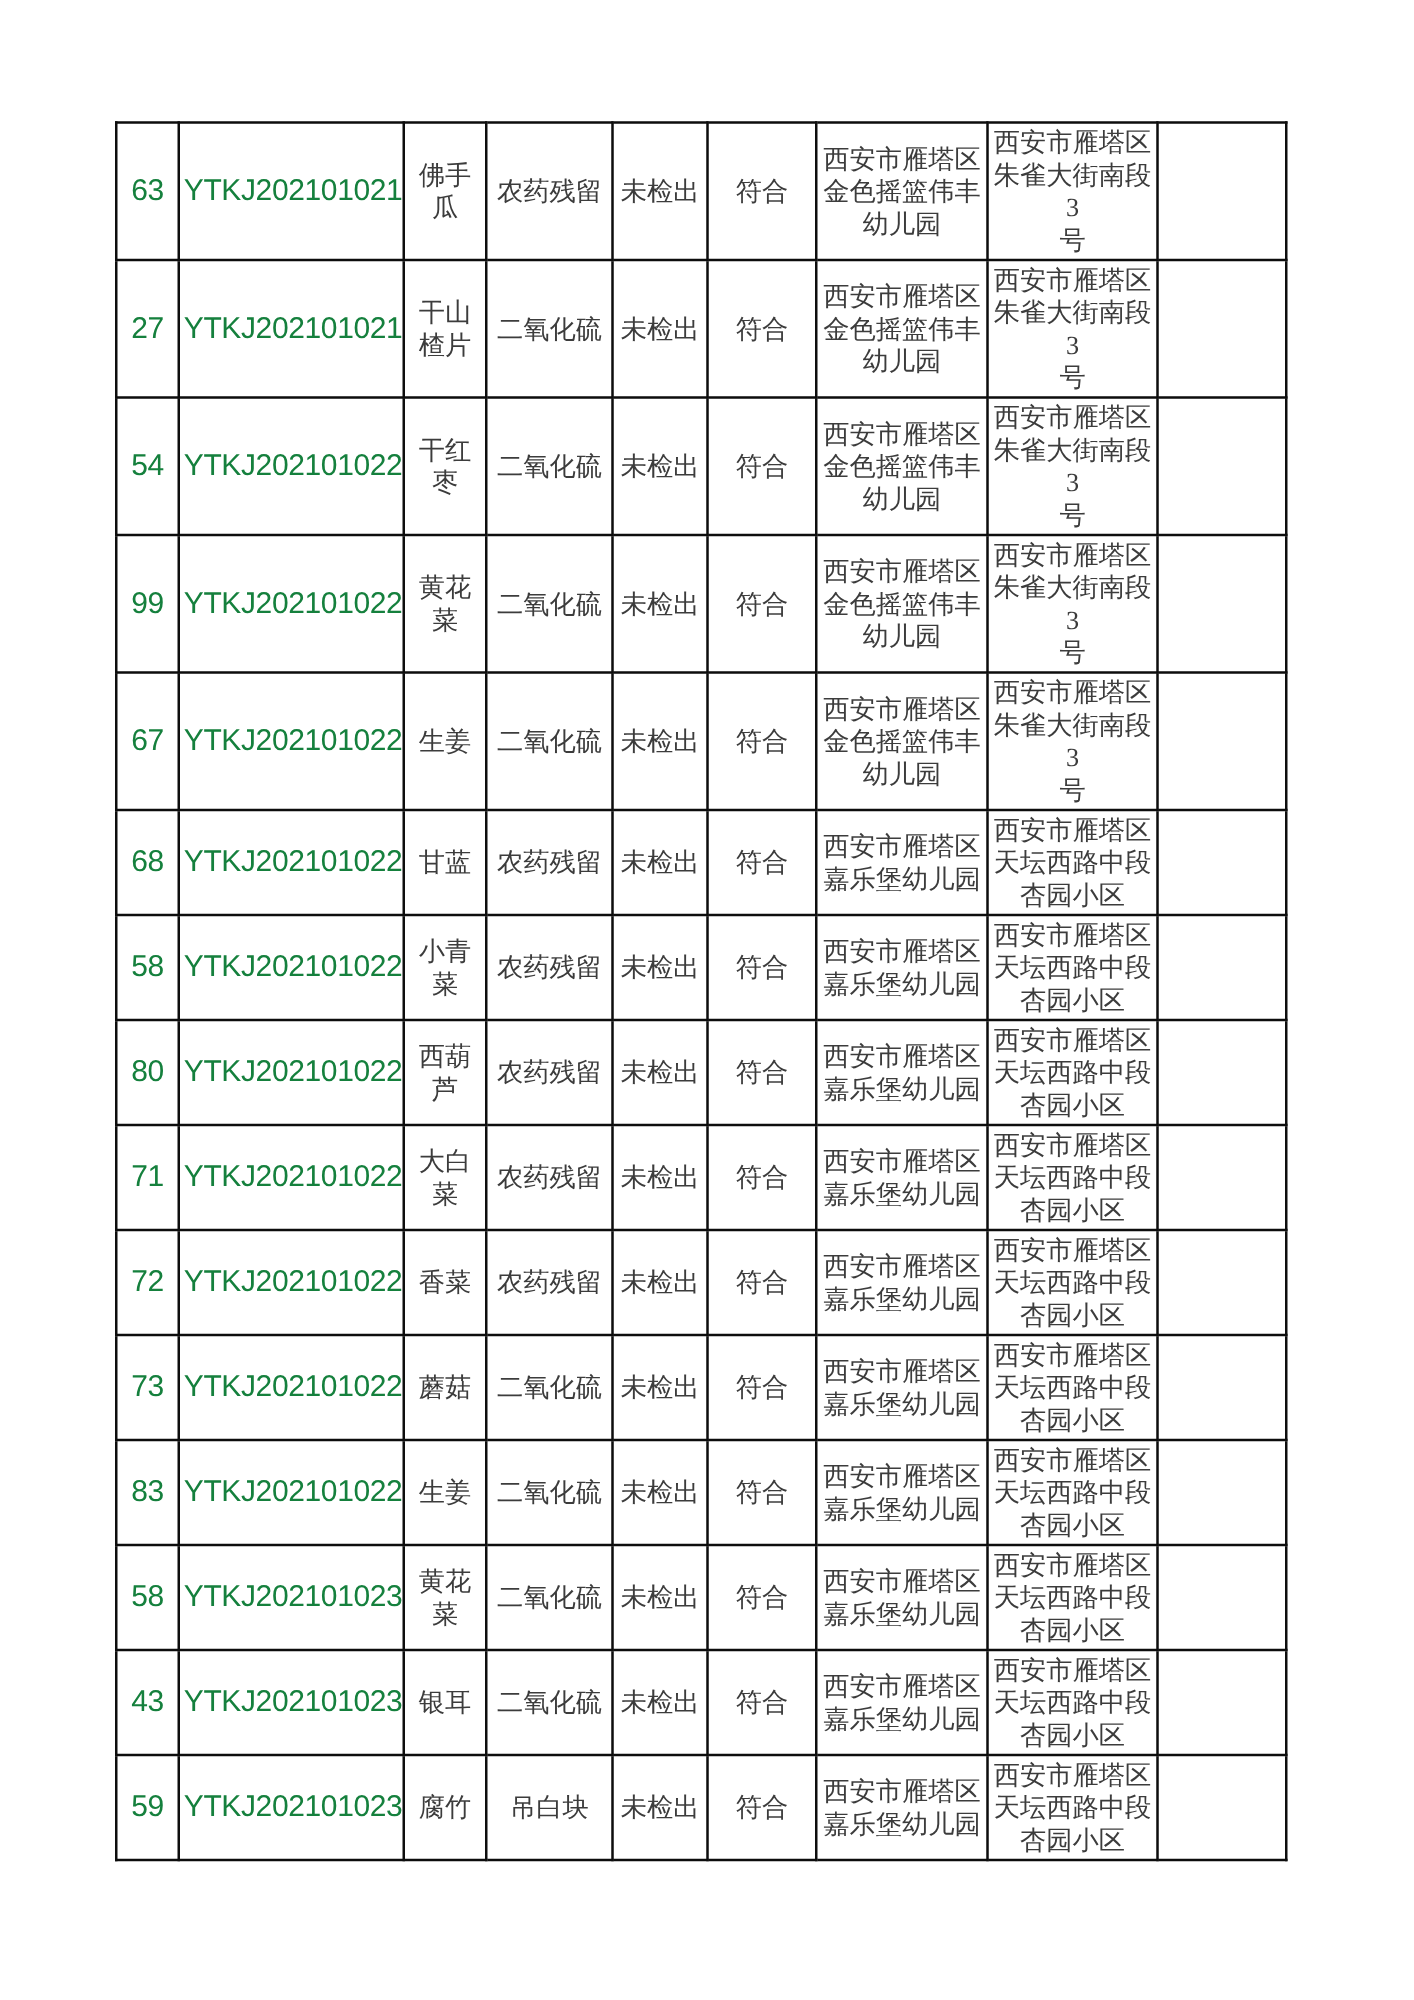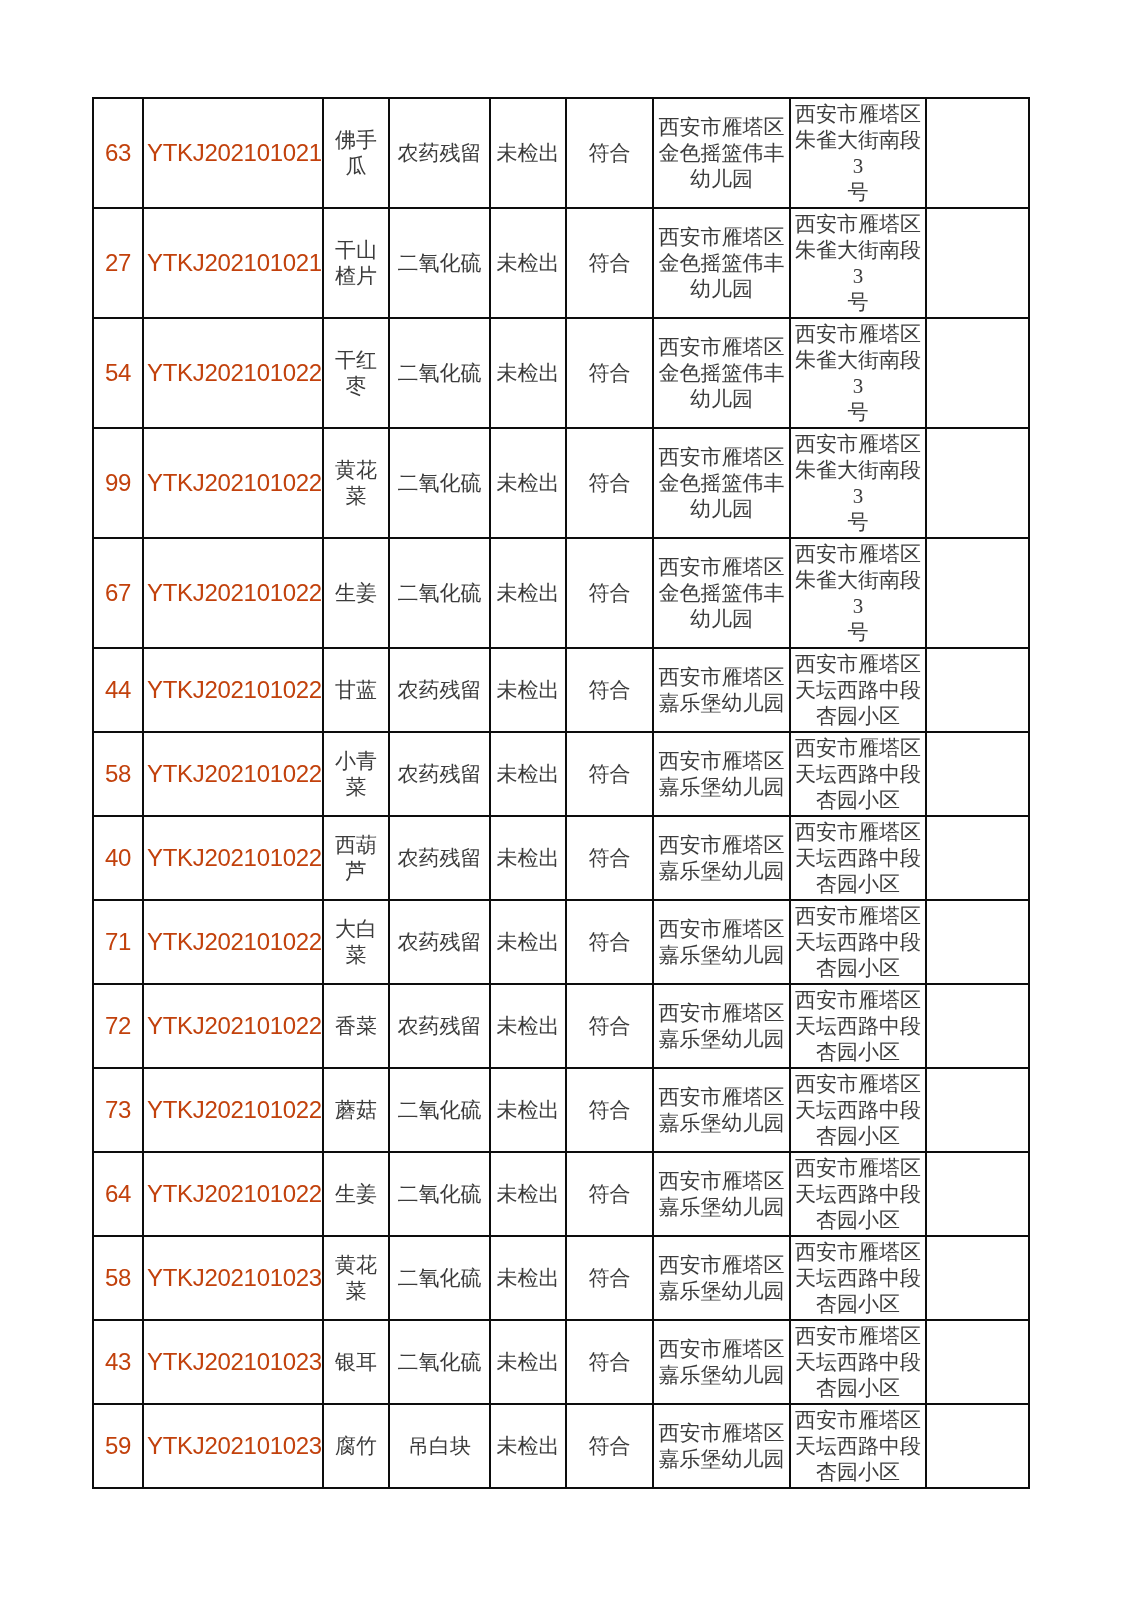--- a/index.html
+++ b/index.html
@@ -46,21 +46,21 @@
   col.col-item       { width: 101px; }
   col.col-result     { width: 76px; }
   col.col-conclusion { width: 87px; }
   col.col-org        { width: 137px; }
   col.col-addr       { width: 136px; }
   col.col-blank      { width: 103px; }
   
   td.c0, td.c1 {
     font-family: "Liberation Sans", sans-serif;
     font-size: 24px;
-    color: #c2410c;
+    color: #15803d;
     letter-spacing: -0.3px;
   }
   td.c2, td.c3, td.c4, td.c5, td.c6, td.c7 {
     font-family: "Liberation Serif", serif;
     font-size: 21px;
     color: #3c3c3c;
     line-height: 26px;
   }
 </style>
 </head>
@@ -153,21 +153,21 @@
           <td class="c5">符合</td>
           <td class="c6">西安市雁塔区
 金色摇篮伟丰
 幼儿园</td>
           <td class="c7">西安市雁塔区
 朱雀大街南段3
 号</td>
           <td class="c8"></td>
         </tr>
         <tr>
-          <td class="c0">44</td>
+          <td class="c0">68</td>
           <td class="c1">YTKJ2021010223</td>
           <td class="c2">甘蓝</td>
           <td class="c3">农药残留</td>
           <td class="c4">未检出</td>
           <td class="c5">符合</td>
           <td class="c6">西安市雁塔区
 嘉乐堡幼儿园</td>
           <td class="c7">西安市雁塔区
 天坛西路中段
 杏园小区</td>
@@ -182,21 +182,21 @@
           <td class="c4">未检出</td>
           <td class="c5">符合</td>
           <td class="c6">西安市雁塔区
 嘉乐堡幼儿园</td>
           <td class="c7">西安市雁塔区
 天坛西路中段
 杏园小区</td>
           <td class="c8"></td>
         </tr>
         <tr>
-          <td class="c0">40</td>
+          <td class="c0">80</td>
           <td class="c1">YTKJ2021010225</td>
           <td class="c2">西葫
 芦</td>
           <td class="c3">农药残留</td>
           <td class="c4">未检出</td>
           <td class="c5">符合</td>
           <td class="c6">西安市雁塔区
 嘉乐堡幼儿园</td>
           <td class="c7">西安市雁塔区
 天坛西路中段
@@ -240,21 +240,21 @@
           <td class="c4">未检出</td>
           <td class="c5">符合</td>
           <td class="c6">西安市雁塔区
 嘉乐堡幼儿园</td>
           <td class="c7">西安市雁塔区
 天坛西路中段
 杏园小区</td>
           <td class="c8"></td>
         </tr>
         <tr>
-          <td class="c0">64</td>
+          <td class="c0">83</td>
           <td class="c1">YTKJ2021010229</td>
           <td class="c2">生姜</td>
           <td class="c3">二氧化硫</td>
           <td class="c4">未检出</td>
           <td class="c5">符合</td>
           <td class="c6">西安市雁塔区
 嘉乐堡幼儿园</td>
           <td class="c7">西安市雁塔区
 天坛西路中段
 杏园小区</td>

